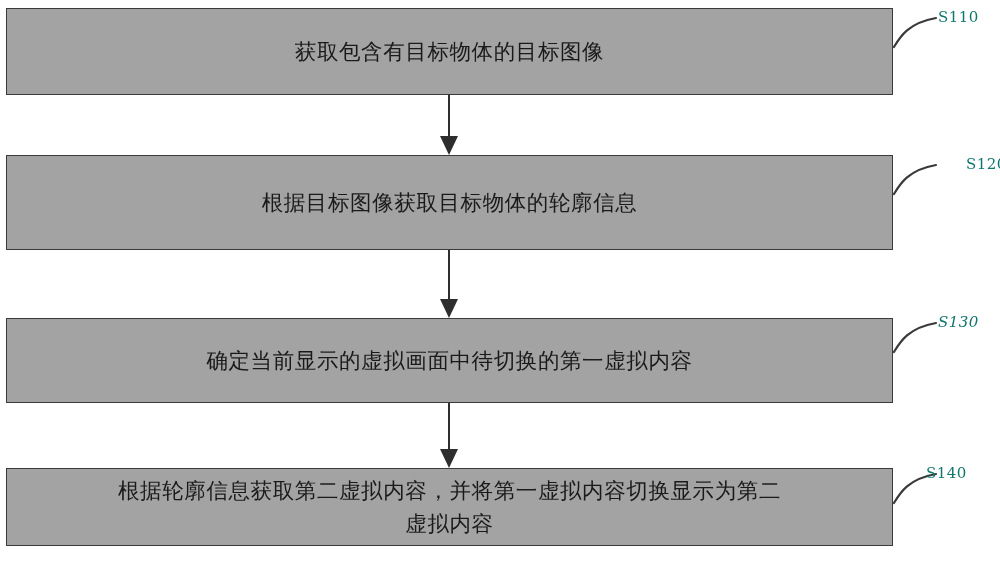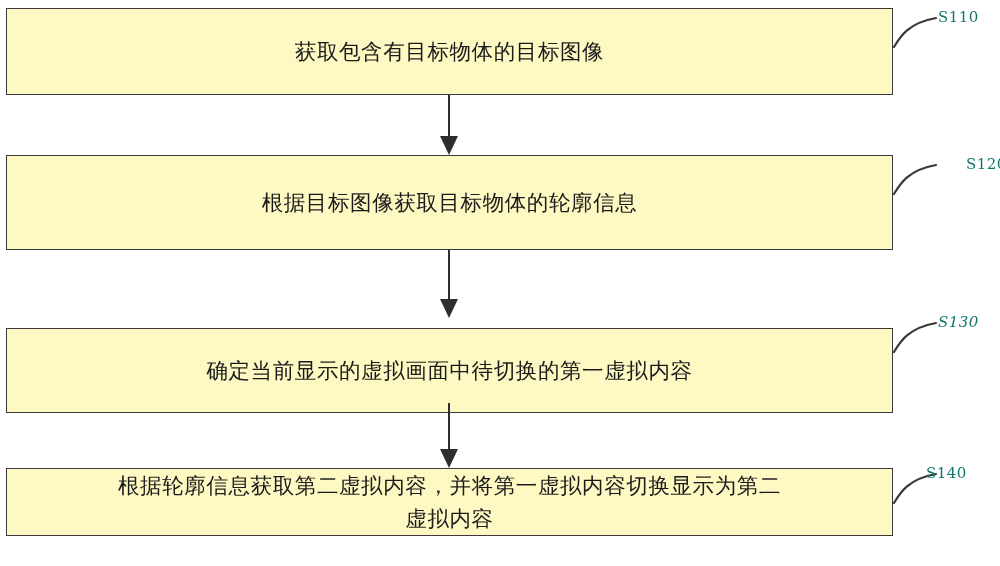--- a/index.html
+++ b/index.html
@@ -12,21 +12,21 @@
     width: 1000px;
     height: 566px;
     background: #ffffff;
     overflow: hidden;
     font-family: "DejaVu Serif", "Liberation Serif", serif;
   }
   .flow-box {
     position: absolute;
     box-sizing: border-box;
     border: 1.6px solid #3a3a3a;
-    background: #fef9c3;
+    background: #a3a3a3;
     display: flex;
     align-items: center;
     justify-content: center;
     text-align: center;
   }
   .flow-box-text {
     font-family: "DejaVu Serif", "Liberation Serif", serif;
     font-size: 21.5px;
     line-height: 1.55;
     color: #1a1a1a;
@@ -79,25 +79,25 @@
 <div id="canvas">
 
   <div class="flow-box" id="box-0" style="left: 6px; top: 8px; width: 887px; height: 87px;">
     <div class="flow-box-text">获取包含有目标物体的目标图像</div>
   </div>
 
   <div class="flow-box" id="box-1" style="left: 6px; top: 155px; width: 887px; height: 95px; align-items: center;">
     <div class="flow-box-text">根据目标图像获取目标物体的轮廓信息</div>
   </div>
 
-  <div class="flow-box" id="box-2" style="left: 6px; top: 328px; width: 887px; height: 85px;">
+  <div class="flow-box" id="box-2" style="left: 6px; top: 318px; width: 887px; height: 85px;">
     <div class="flow-box-text">确定当前显示的虚拟画面中待切换的第一虚拟内容</div>
   </div>
 
-  <div class="flow-box" id="box-3" style="left: 6px; top: 468px; width: 887px; height: 68px;">
+  <div class="flow-box" id="box-3" style="left: 6px; top: 468px; width: 887px; height: 78px;">
     <div class="flow-box-text">根据轮廓信息获取第二虚拟内容，并将第一虚拟内容切换显示为第二
 虚拟内容</div>
   </div>
 
   <div class="arrow" id="arrow-0" style="left: 449px; top: 95px; height: 60px;">
     <div class="arrow-line" style="height: 41px;"></div>
     <div class="arrow-head" style="top: 41px;"></div>
   </div>
   <div class="arrow" id="arrow-1" style="left: 449px; top: 250px; height: 68px;">
     <div class="arrow-line" style="height: 49px;"></div>

